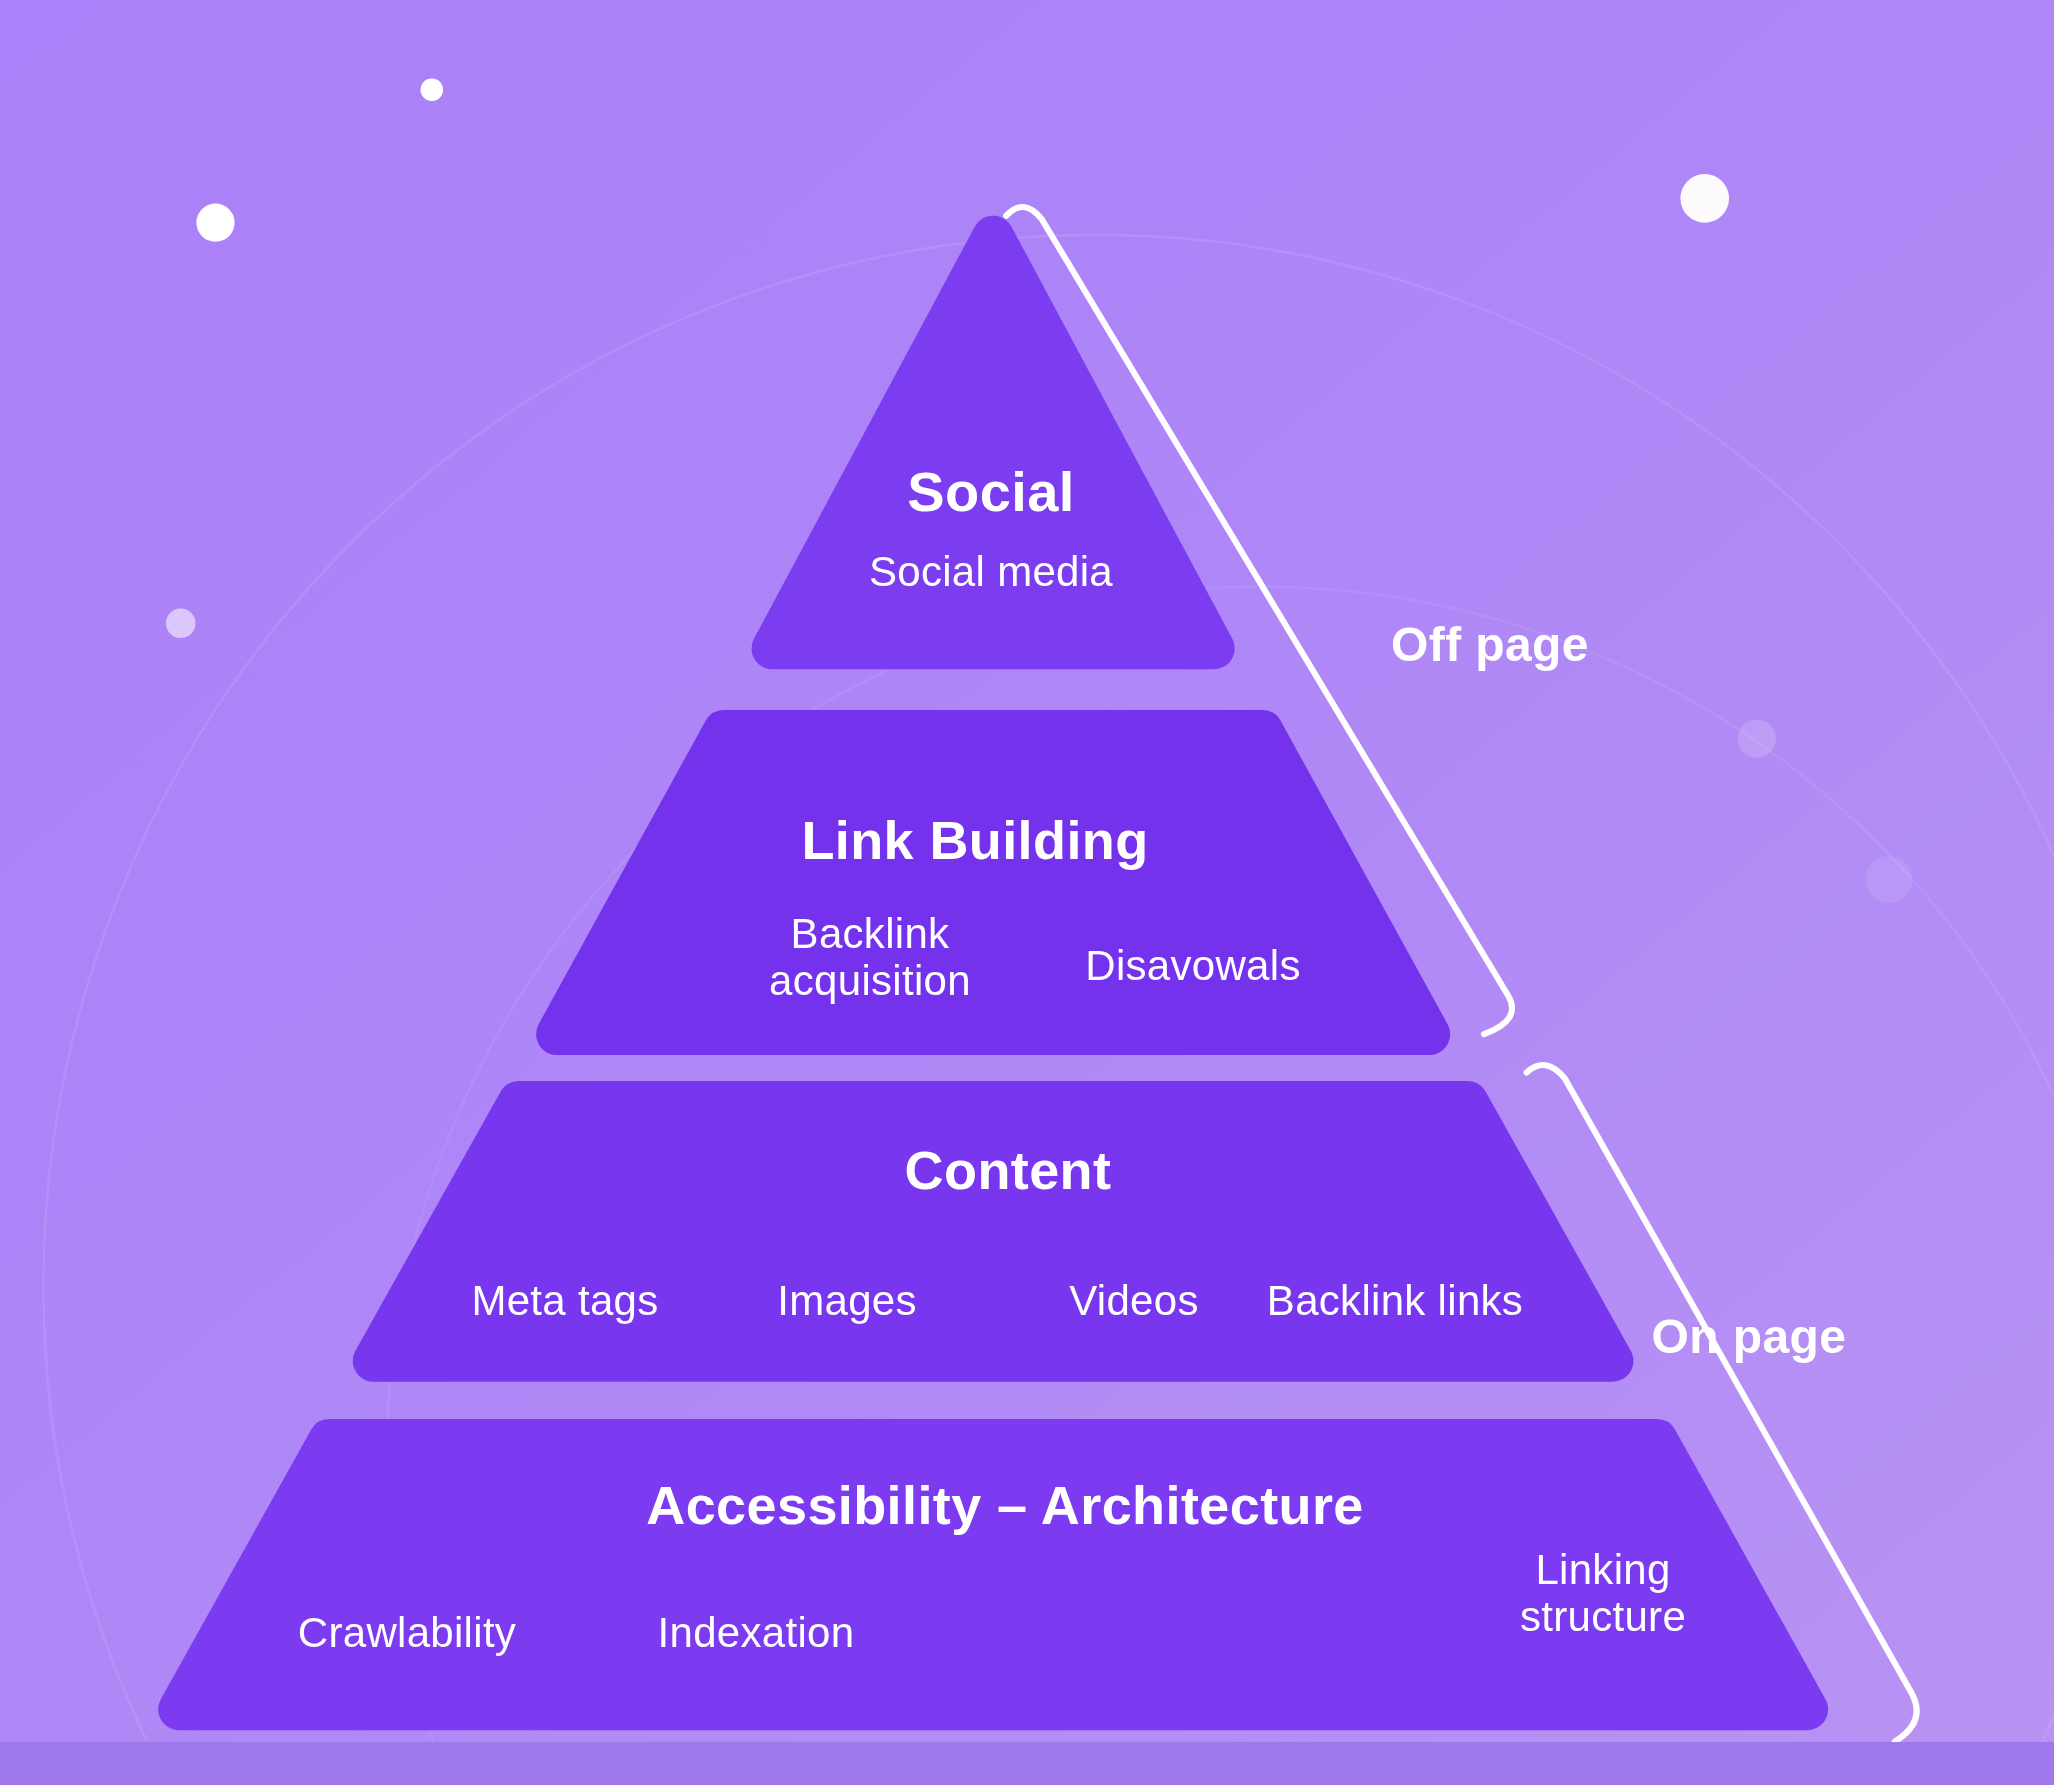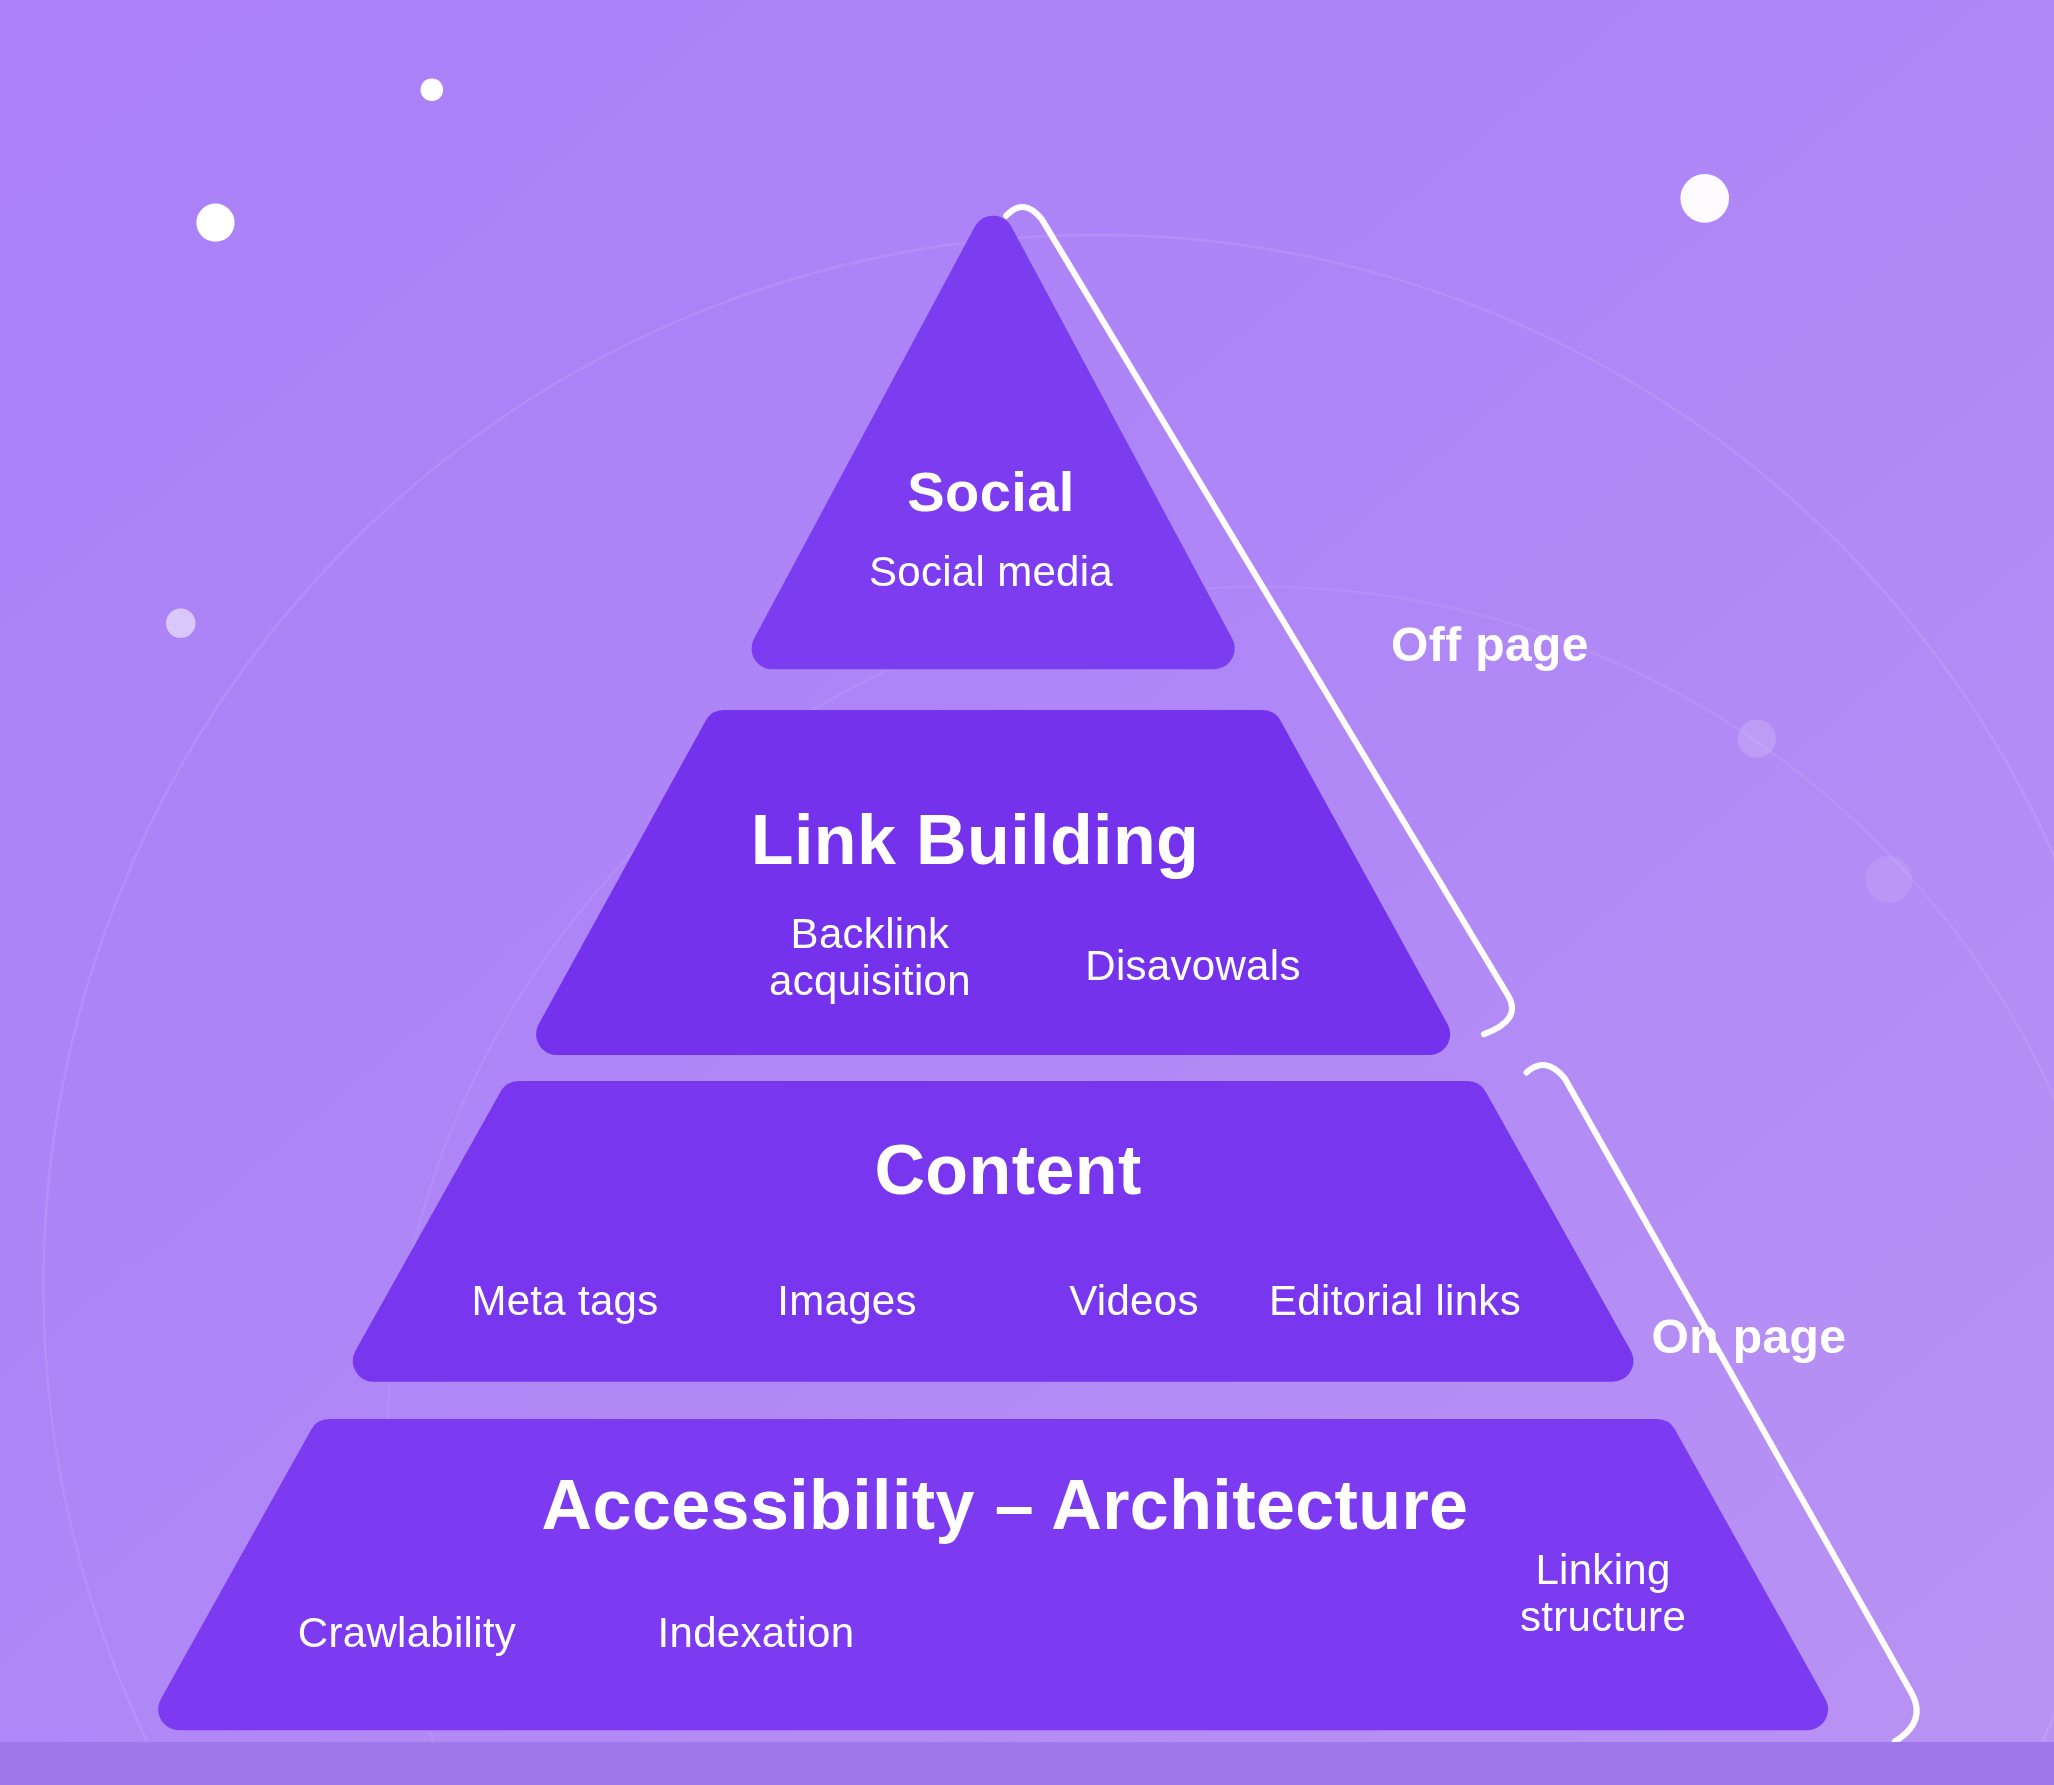--- a/index.html
+++ b/index.html
@@ -16,21 +16,21 @@
   .stage svg{position:absolute;inset:0;display:block;}
   .txt{
     position:absolute;
     transform:translate(-50%,-50%);
     color:var(--text,#ffffff);
     text-align:center;
     white-space:nowrap;
     line-height:1.12;
   }
   .txt.wrap{white-space:normal;}
-  .lvl-title{font-size:70px;font-weight:bold;letter-spacing:0.4px;}
+  .lvl-title{font-size:54px;font-weight:bold;letter-spacing:0.4px;}
   .lvl1-title{font-size:56px;}
   .lvl-item{font-size:42px;font-weight:400;letter-spacing:0.3px;}
   .side-label{font-size:48px;font-weight:bold;letter-spacing:0.4px;}
 </style>
 </head>
 <body>
 
 <div class="stage">
 
   <svg viewBox="0 0 2364 2055" width="2054" height="1786" aria-hidden="true">
@@ -60,21 +60,21 @@
   <div class="txt lvl-item" style="left:991px;top:572px;">Social media</div>
 
   <div class="txt lvl-title" style="left:975px;top:840px;">Link Building</div>
   <div class="txt lvl-item wrap" style="left:870px;top:957px;width:322px;">Backlink acquisition</div>
   <div class="txt lvl-item" style="left:1193px;top:966px;">Disavowals</div>
 
   <div class="txt lvl-title" style="left:1008px;top:1170px;">Content</div>
   <div class="txt lvl-item" style="left:565px;top:1301px;">Meta tags</div>
   <div class="txt lvl-item" style="left:847px;top:1301px;">Images</div>
   <div class="txt lvl-item" style="left:1134px;top:1301px;">Videos</div>
-  <div class="txt lvl-item" style="left:1395px;top:1301px;">Editorial links</div>
+  <div class="txt lvl-item" style="left:1395px;top:1301px;">Backlink links</div>
 
   <div class="txt lvl-title" style="left:1005px;top:1505px;">Accessibility – Architecture</div>
   <div class="txt lvl-item" style="left:407px;top:1633px;">Crawlability</div>
   <div class="txt lvl-item" style="left:756px;top:1633px;">Indexation</div>
   <div class="txt lvl-item wrap" style="left:1603px;top:1593px;width:261px;">Linking structure</div>
 
   <div class="txt side-label" style="left:1490px;top:645px;">Off page</div>
   <div class="txt side-label" style="left:1749px;top:1337px;">On page</div>
 
 </div>

